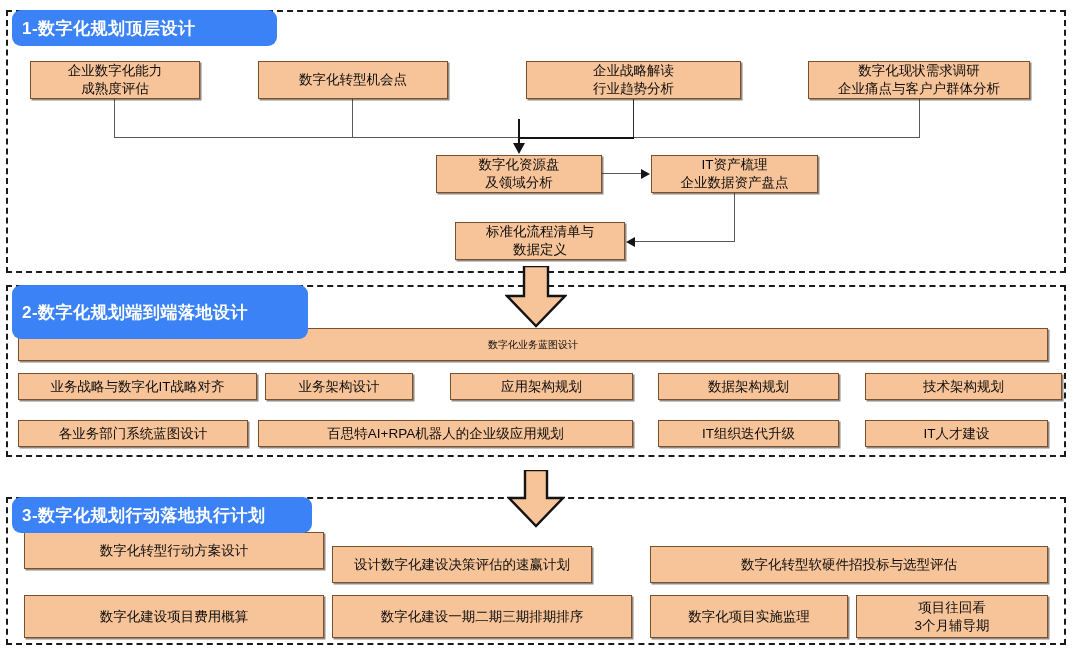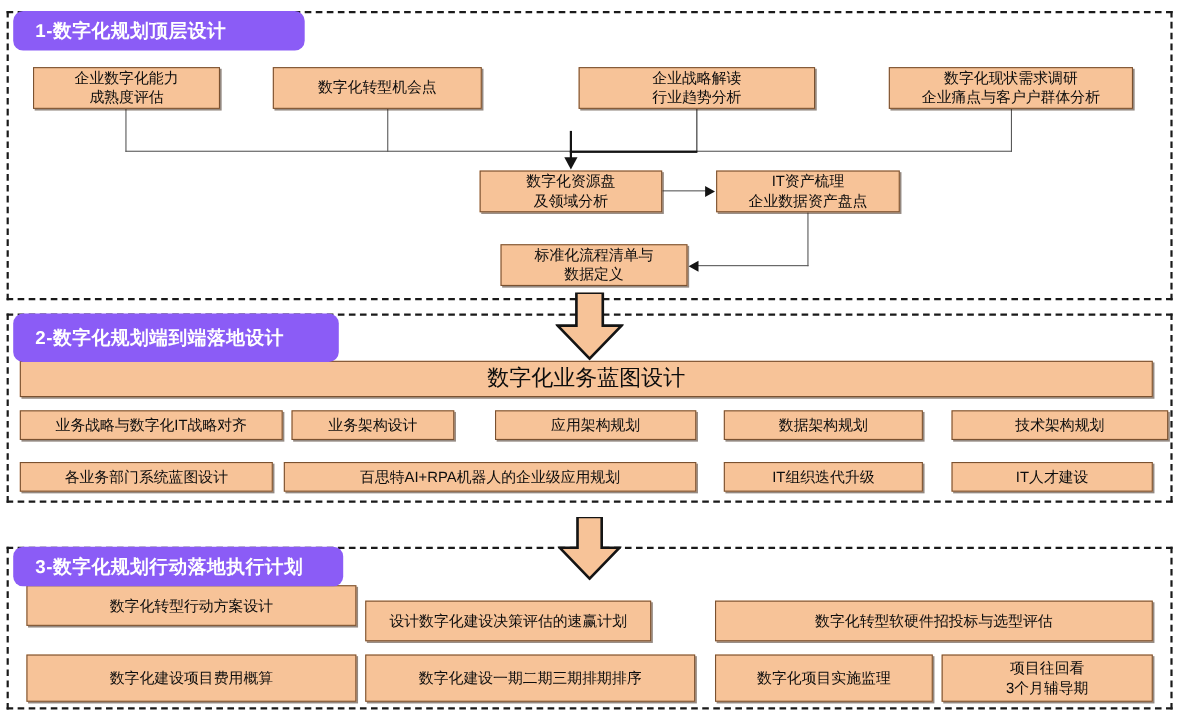--- a/index.html
+++ b/index.html
@@ -22,29 +22,29 @@
   .section-frame {
     position: absolute;
     border: 2.5px dashed #1a1a1a;
     box-sizing: border-box;
     background: transparent;
   }
 
   
   .section-header {
     position: absolute;
-    background: #8b5cf6;
+    background: #3b82f6;
     border-radius: 9px;
     color: #ffffff;
     font-weight: bold;
     font-size: 17px;
     letter-spacing: 0.5px;
     display: flex;
     align-items: center;
-    padding-left: 20px;
+    padding-left: 10px;
     box-sizing: border-box;
     white-space: nowrap;
     z-index: 6;
   }
 
   
   .pbox {
     position: absolute;
     background: #f7c398;
     border: 1px solid #7a5130;
@@ -54,21 +54,21 @@
     align-items: center;
     justify-content: center;
     text-align: center;
     font-size: 13.5px;
     color: #0d0d0d;
     line-height: 1.32;
     box-shadow: 1.5px 1.5px 0 rgba(60,40,25,0.55);
     z-index: 4;
   }
   .pbox span { display: block; white-space: nowrap; }
-  .pbox.banner { font-size: 20px; }
+  .pbox.banner { font-size: 10px; }
 
   
   .conn {
     position: absolute;
     background: #595959;
     z-index: 2;
   }
   .conn.h { height: 1.4px; }
   .conn.v { width: 1.4px; }
 
@@ -111,21 +111,21 @@
 
   <div class="section-header" style="left:12px; top:10px; width:265px; height:36px;">
     <span>1-数字化规划顶层设计</span>
   </div>
 
   <div class="pbox" style="left:30px; top:61px; width:170px; height:38px;">
     <span>企业数字化能力</span>
     <span>成熟度评估</span>
   </div>
 
-  <div class="pbox" style="left:248px; top:61px; width:190px; height:38px;">
+  <div class="pbox" style="left:258px; top:61px; width:190px; height:38px;">
     <span>数字化转型机会点</span>
   </div>
 
   <div class="pbox" style="left:526px; top:61px; width:215px; height:38px;">
     <span>企业战略解读</span>
     <span>行业趋势分析</span>
   </div>
 
   <div class="pbox" style="left:808px; top:61px; width:222px; height:38px;">
     <span>数字化现状需求调研</span>
@@ -164,21 +164,21 @@
     <span>标准化流程清单与</span>
     <span>数据定义</span>
   </div>
 
   <svg class="block-arrow" style="left:505px; top:266px;" width="62" height="62" viewBox="0 0 62 62">
     <polygon points="19,0 43,0 43,30 60,30 31,60 2,30 19,30" fill="#f7c398" stroke="#141414" stroke-width="2.4"></polygon>
   </svg>
 
   <div class="section-frame" style="left:6px; top:285px; width:1060px; height:172px;"></div>
 
-  <div class="section-header" style="left:12px; top:285px; width:296px; height:44px;">
+  <div class="section-header" style="left:12px; top:285px; width:296px; height:54px;">
     <span>2-数字化规划端到端落地设计</span>
   </div>
 
   <div class="pbox banner" style="left:18px; top:328px; width:1030px; height:33px;">
     <span>数字化业务蓝图设计</span>
   </div>
 
   <div class="pbox" style="left:18px; top:373px; width:239px; height:27px;">
     <span>业务战略与数字化IT战略对齐</span>
   </div>

